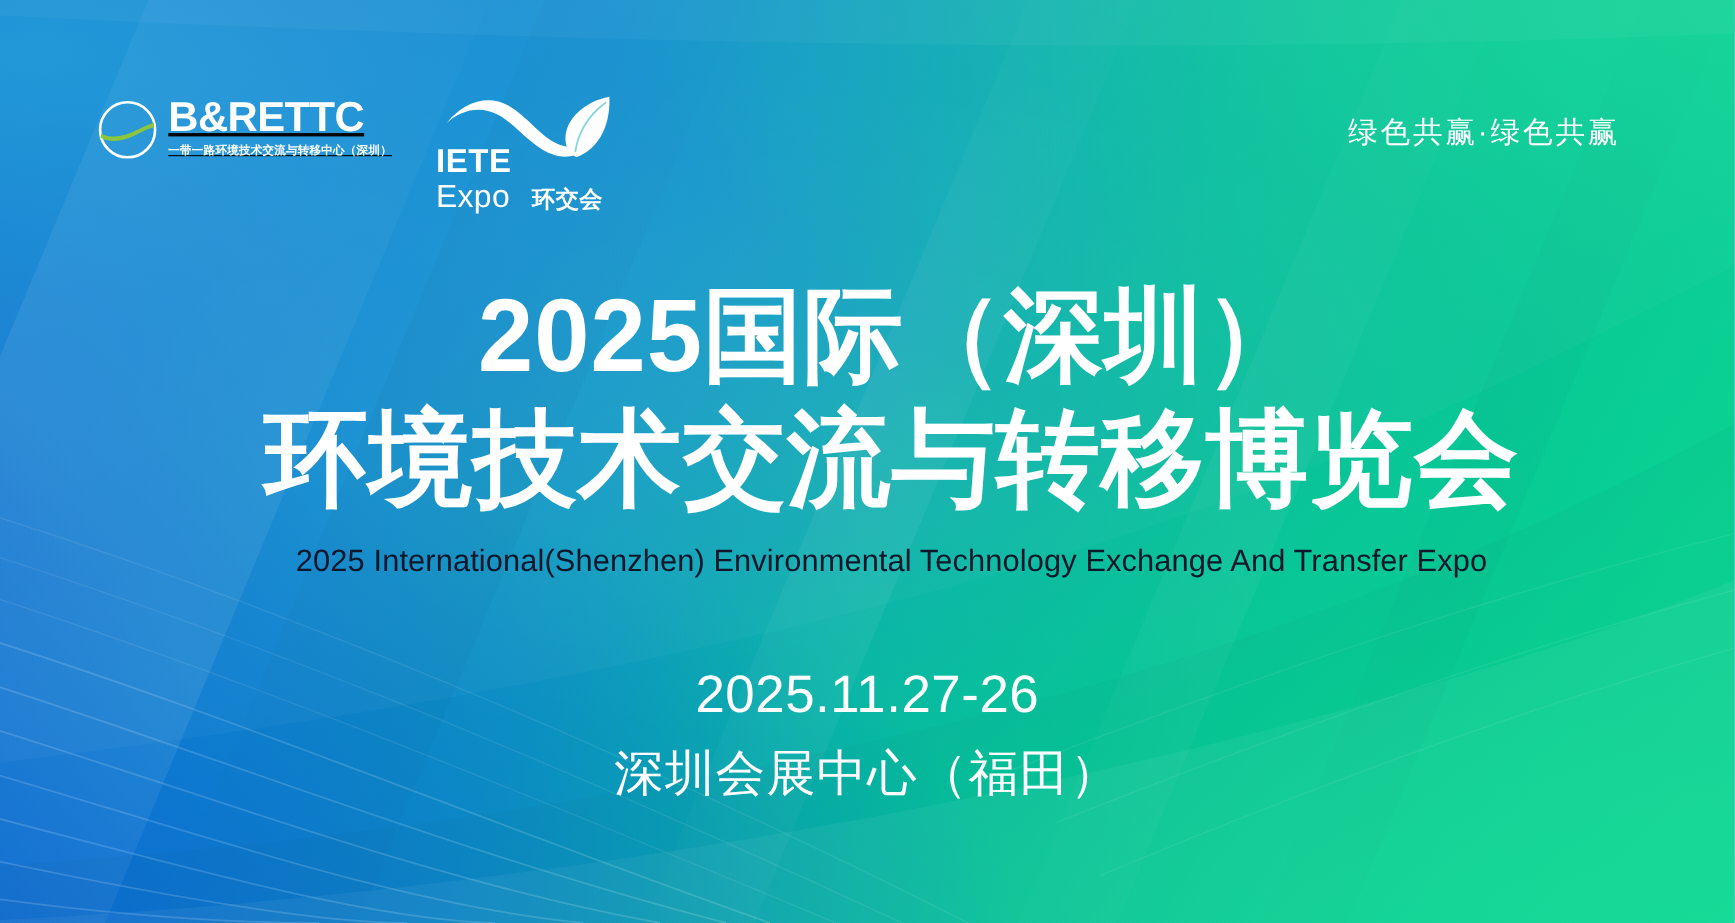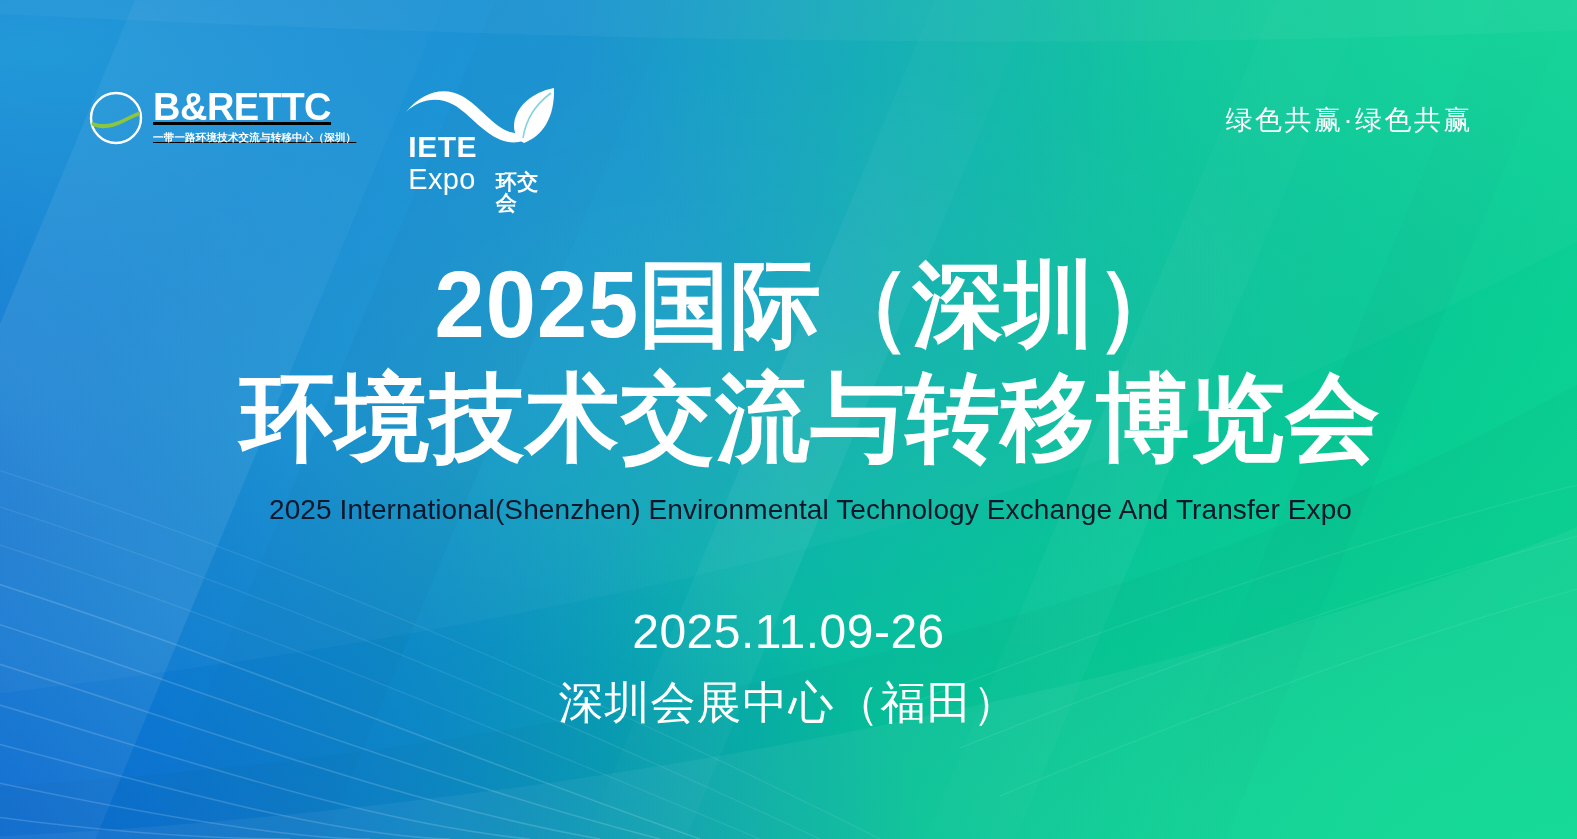--- a/index.html
+++ b/index.html
@@ -133,21 +133,21 @@
     max-width: 205px;
     text-transform: uppercase;
   }
 
   
   .iete { position: relative; width: 160px; height: 100px; }
   .iete-swoosh { position: absolute; top: 0; left: 8px; width: 152px; height: 62px; }
   .iete-swoosh svg { display:block; }
   .iete-lines {
     position: absolute;
-    left: 12px;
+    left: 0;
     top: 46px;
     display: flex;
     flex-direction: column;
     line-height: 1.0;
   }
   .iete-top {
     color: #ffffff;
     font-size: 30px;
     font-weight: 700;
     letter-spacing: 0.5px;
@@ -360,17 +360,17 @@
     <div class="tagline">绿色共赢·绿色共赢</div>
   </div>
 
   <div class="main">
     <div class="title-line1">2025国际（深圳）</div>
     <div class="title-line2">环境技术交流与转移博览会</div>
     <div class="subtitle">2025 International(Shenzhen) Environmental Technology Exchange And Transfer Expo</div>
   </div>
 
   <div class="info">
-    <div class="info-date">2025.11.09-26</div>
+    <div class="info-date">2025.11.27-26</div>
     <div class="info-venue">深圳会展中心（福田）</div>
   </div>
 
 </div>
 
 </body></html>

